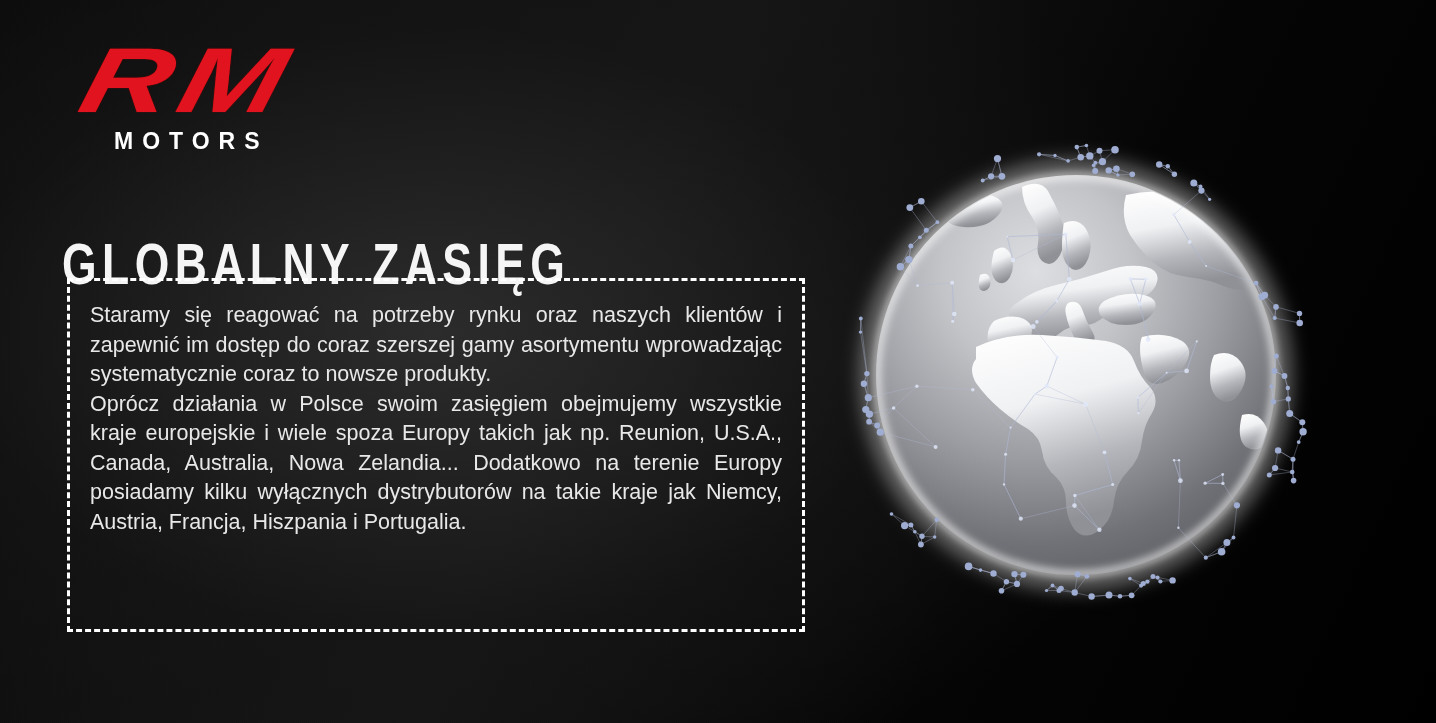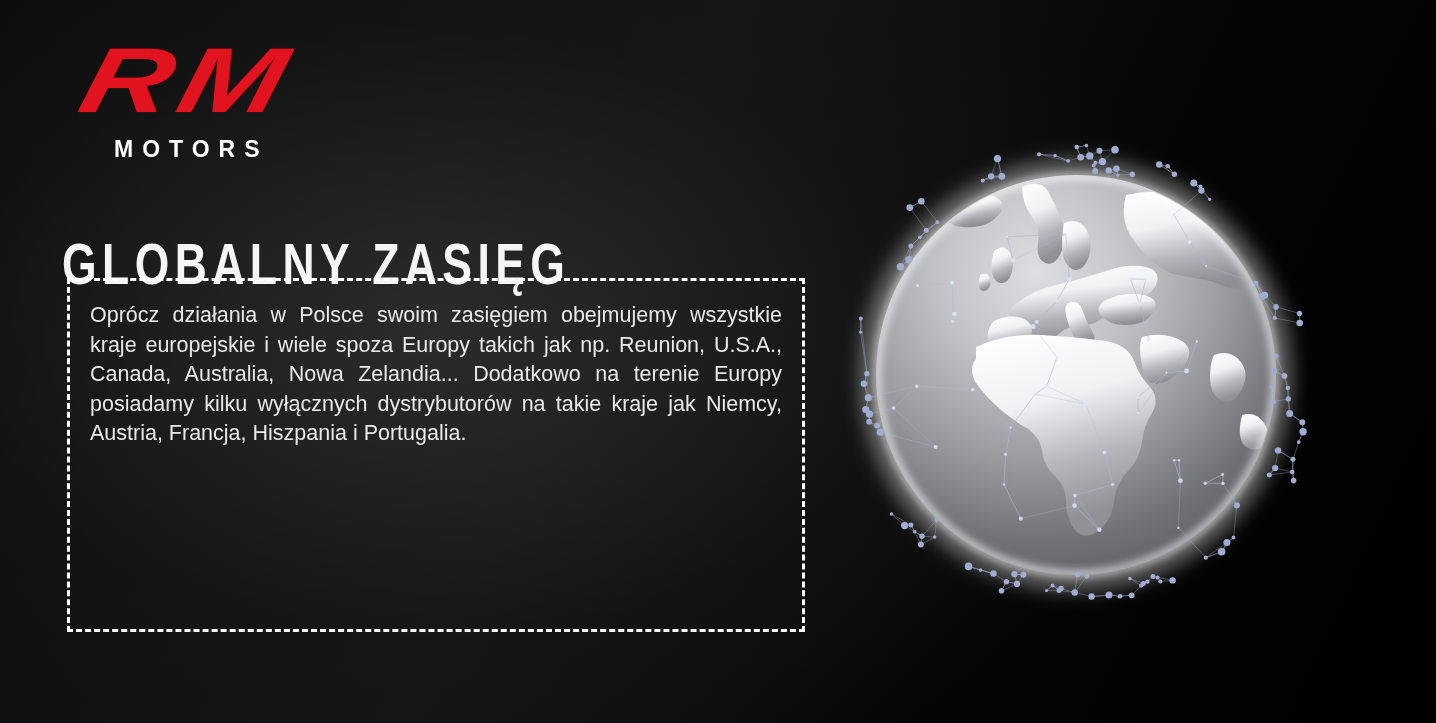--- a/index.html
+++ b/index.html
@@ -19,21 +19,21 @@
     font-family:"Liberation Sans", sans-serif;
     font-weight:900;font-style:italic;
     font-size:92px;line-height:92px;
     letter-spacing:6px;
     color:#e0131f;
     transform:skewX(-14deg) scaleX(1.35);
     transform-origin:left bottom;
     text-shadow:0 0 1px #a00;
   }
   .logo-sub{
-    margin-top:10px;margin-left:42px;
+    margin-top:2px;margin-left:42px;
     font-weight:700;font-size:23px;
     letter-spacing:9px;color:#fff;
   }
   
   .heading{
     position:absolute;left:62px;top:196px;
     font-weight:800;font-size:57px;line-height:60px;
     letter-spacing:7px;color:#f5f5f5;
     transform:scaleX(0.78);transform-origin:left top;
     white-space:nowrap;
@@ -62,20 +62,21 @@
 <div class="stage">
 
   <div class="logo">
     <div class="logo-rm">RM</div>
     <div class="logo-sub">MOTORS</div>
   </div>
 
   <h1 class="heading">GLOBALNY ZASIĘG</h1>
 
   <div class="about-box">
+    <p>Staramy się reagować na potrzeby rynku oraz naszych klientów i zapewnić im dostęp do coraz szerszej gamy asortymentu wprowadzając systematycznie coraz to nowsze produkty.</p>
     <p>Oprócz działania w Polsce swoim zasięgiem obejmujemy wszystkie kraje europejskie i wiele spoza Europy takich jak np. Reunion, U.S.A., Canada, Australia, Nowa Zelandia... Dodatkowo na terenie Europy posiadamy kilku wyłącznych dystrybutorów na takie kraje jak Niemcy, Austria, Francja, Hiszpania i Portugalia.</p>
   </div>
 
   <div class="globe-wrap">
     <svg viewBox="0 0 500 500">
       <defs>
         <radialGradient id="ocean" cx="40%" cy="24%" r="85%">
           <stop offset="0%" stop-color="#dddee1"></stop>
           <stop offset="28%" stop-color="#c3c4c8"></stop>
           <stop offset="55%" stop-color="#9c9da2"></stop>

